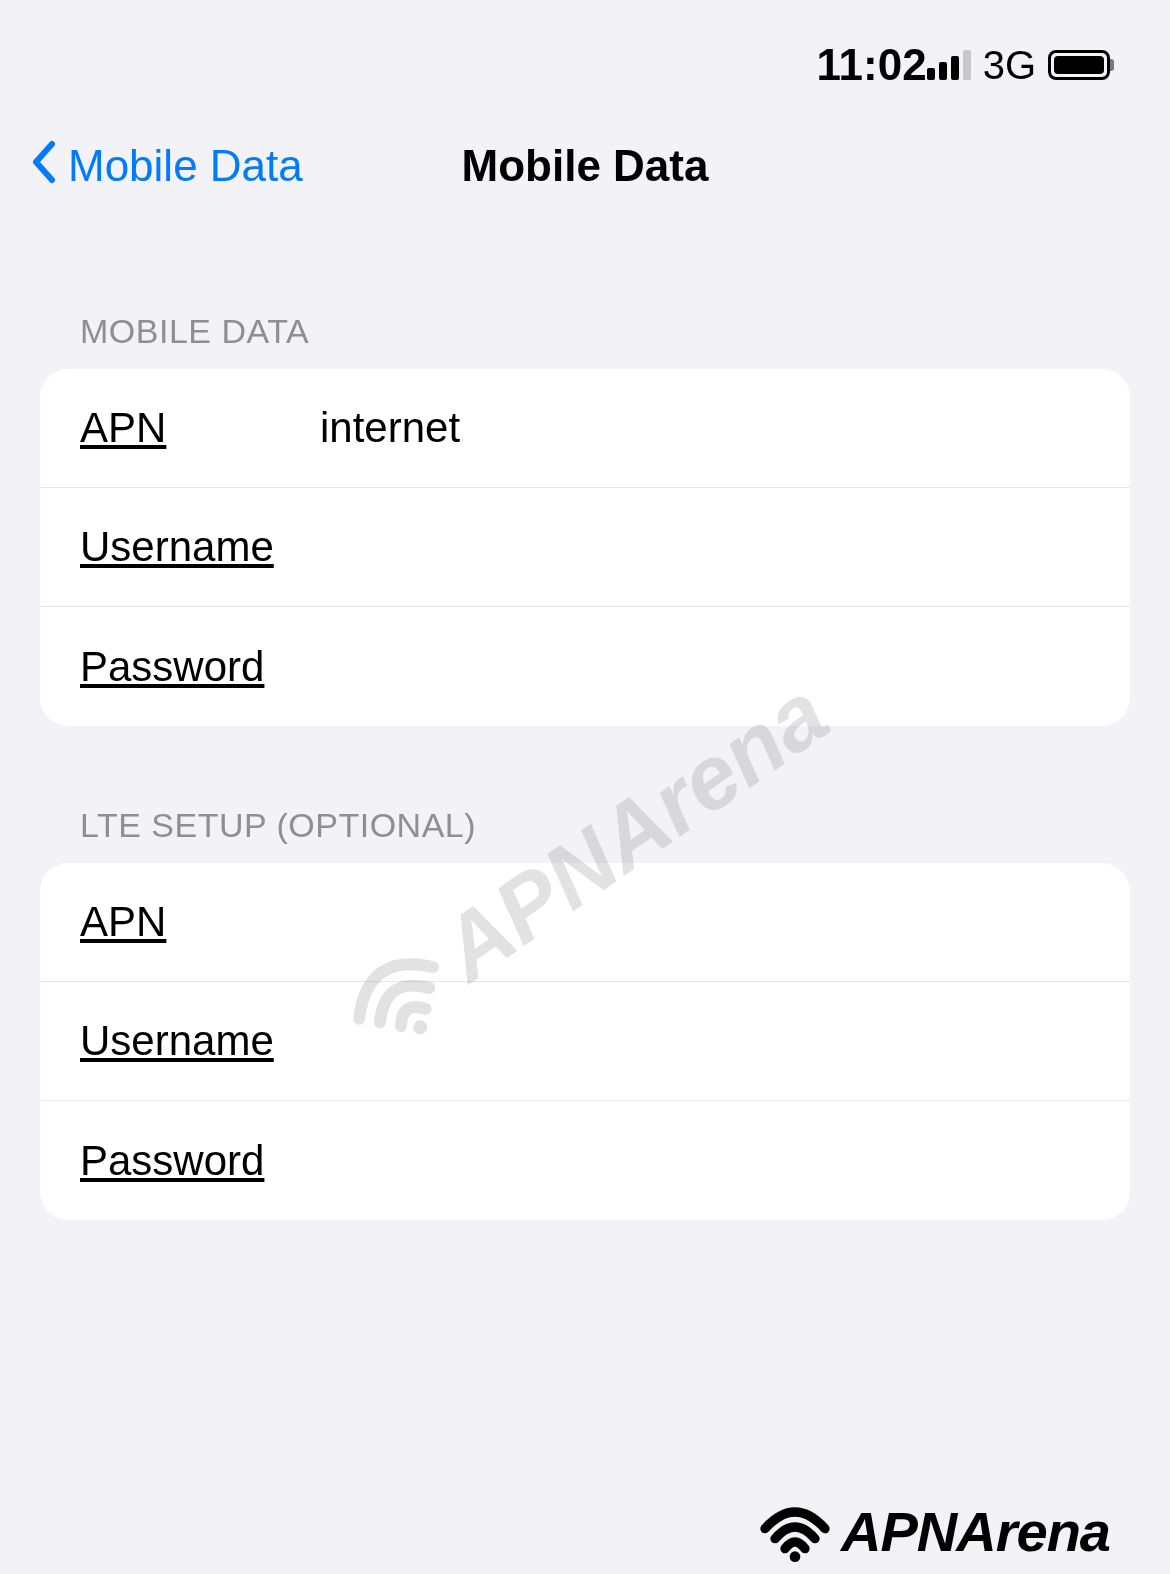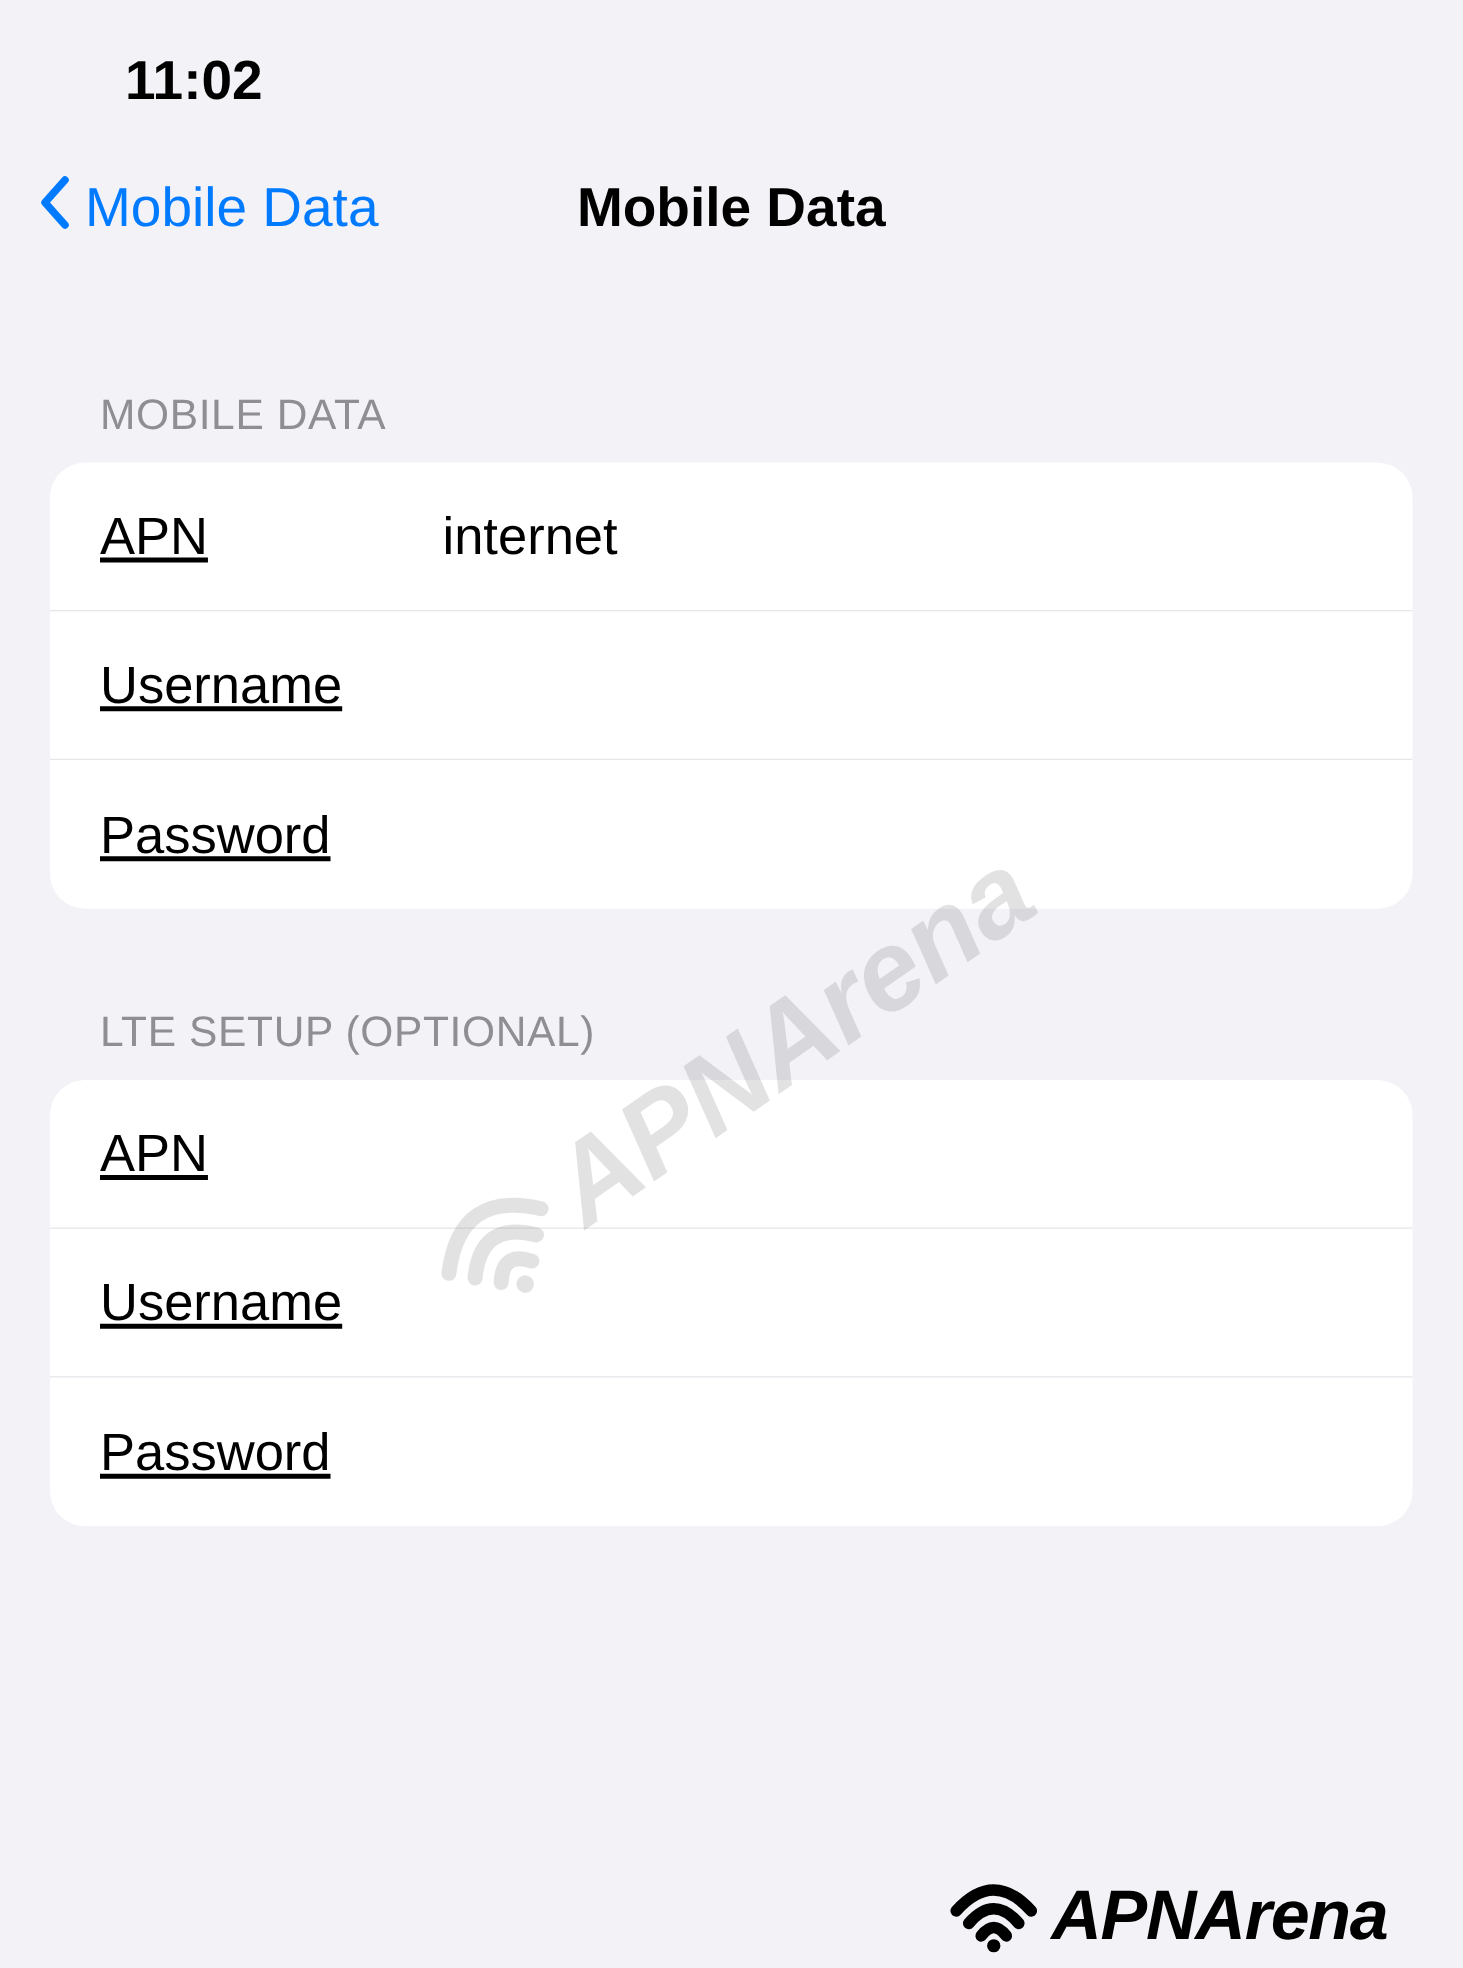--- a/index.html
+++ b/index.html
@@ -11,21 +11,21 @@
     body {
       width: 1170px;
       height: 1574px;
       background: #f2f2f7;
       font-family: -apple-system, BlinkMacSystemFont, 'Segoe UI', Helvetica, Arial, sans-serif;
       position: relative;
       overflow: hidden;
     }
     .status-bar {
       display: flex;
-      justify-content: space-between;
+      justify-content: flex-end;
       align-items: center;
       padding: 40px 60px 20px 100px;
       height: 110px;
     }
     .status-time {
       font-size: 44px;
       font-weight: 600;
       color: #000;
     }
     .status-right {
@@ -139,21 +139,20 @@
       text-decoration: underline;
     }
     .row-input {
       font-size: 42px;
       color: #000;
       border: none;
       outline: none;
       background: transparent;
       flex: 1;
       font-family: inherit;
-      margin-left: 34px;
     }
     .watermark-center {
       position: absolute;
       left: 50%;
       top: 55%;
       transform: translate(-50%, -50%) rotate(-35deg);
       font-size: 90px;
       font-weight: 700;
       color: rgba(140, 140, 140, 0.25);
       pointer-events: none;
@@ -180,20 +179,32 @@
     }
     .wifi-svg {
       flex-shrink: 0;
     }
   </style>
 </head>
 <body>
 
 <div class="status-bar">
   <div class="status-time">11:02</div>
+  <div class="status-right">
+    <div class="signal-bars">
+      <div class="signal-bar b1"></div>
+      <div class="signal-bar b2"></div>
+      <div class="signal-bar b3"></div>
+      <div class="signal-bar b4"></div>
+    </div>
+    <div class="network-type">3G</div>
+    <div class="battery">
+      <div class="battery-fill"></div>
+    </div>
+  </div>
 </div>
 
 <div class="nav-bar">
   <div class="back-button">
     <span class="back-chevron">
       <svg width="28" height="44" viewBox="0 0 28 44" fill="none">
         <path d="M22 4 L6 22 L22 40" stroke="#007aff" stroke-width="6" stroke-linecap="round" stroke-linejoin="round"></path>
       </svg>
     </span>
     <span>Mobile Data</span>

